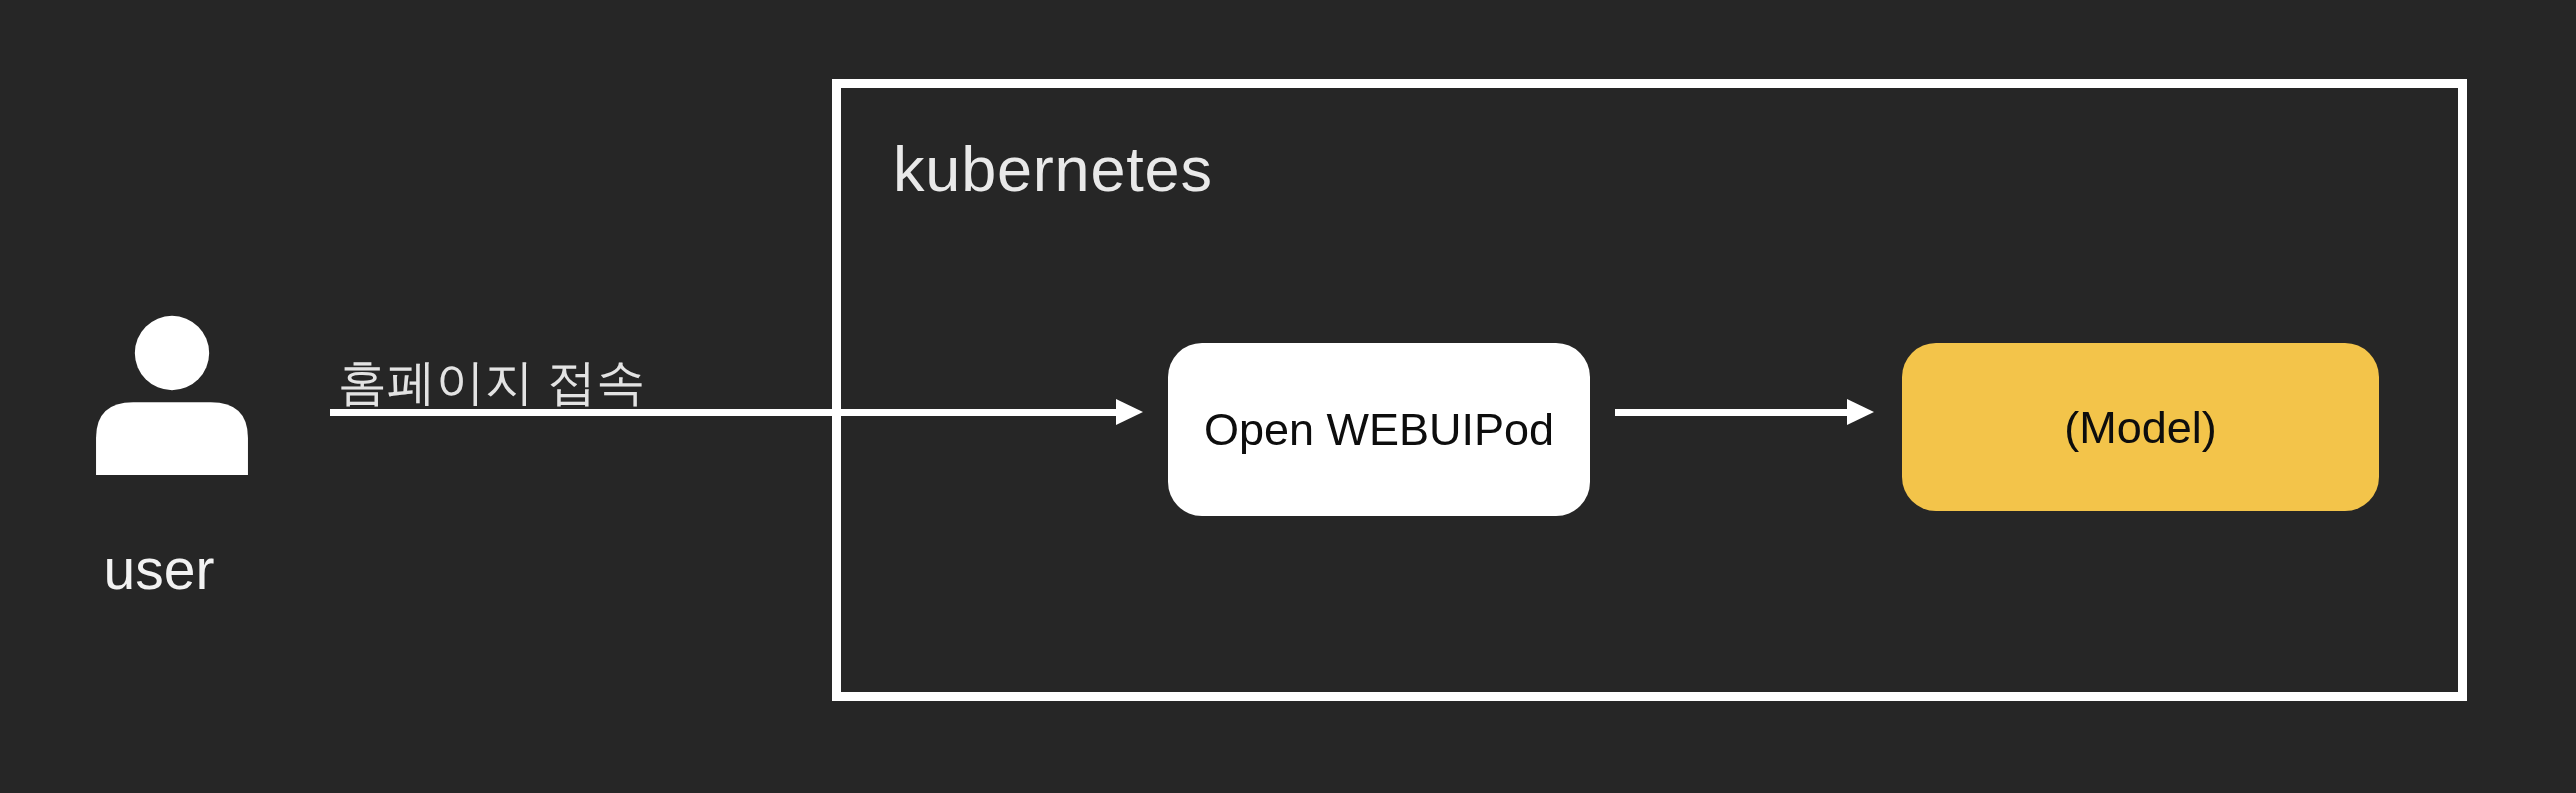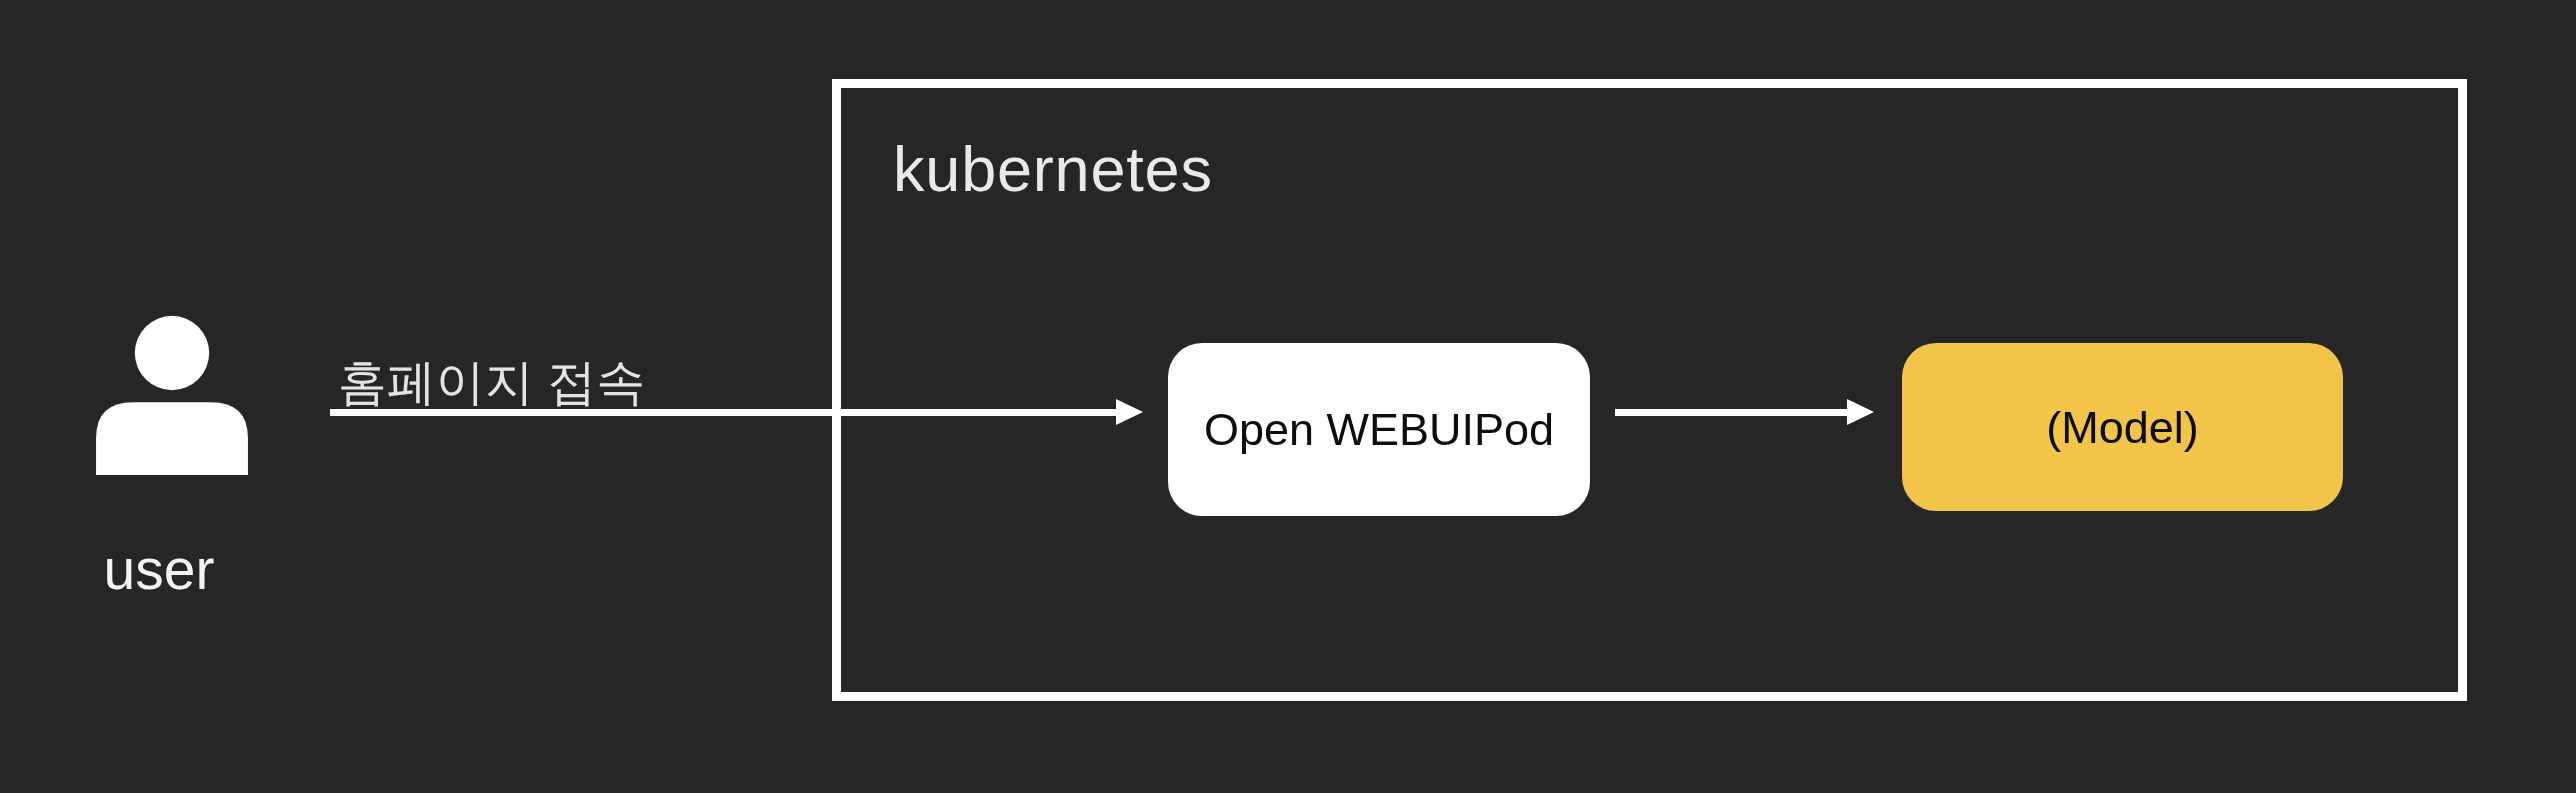--- a/index.html
+++ b/index.html
@@ -72,21 +72,21 @@
   .node-webui {
     left: 1168px;
     top: 343px;
     width: 422px;
     height: 173px;
     background: #ffffff;
   }
   .node-inference {
     left: 1902px;
     top: 343px;
-    width: 441px;
+    width: 477px;
     height: 168px;
     background: #F3C44A;
     gap: 20px;
   }
 
   
   .arrow-shaft {
     position: absolute;
     height: 7.3px;
     background: #ffffff;

